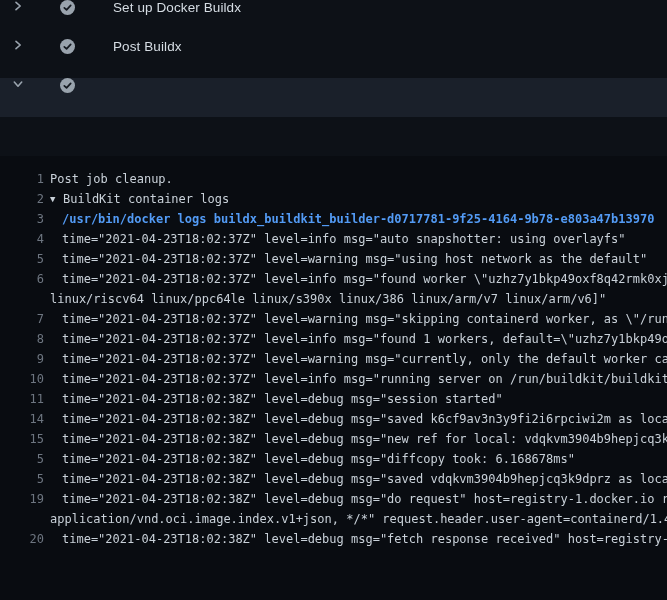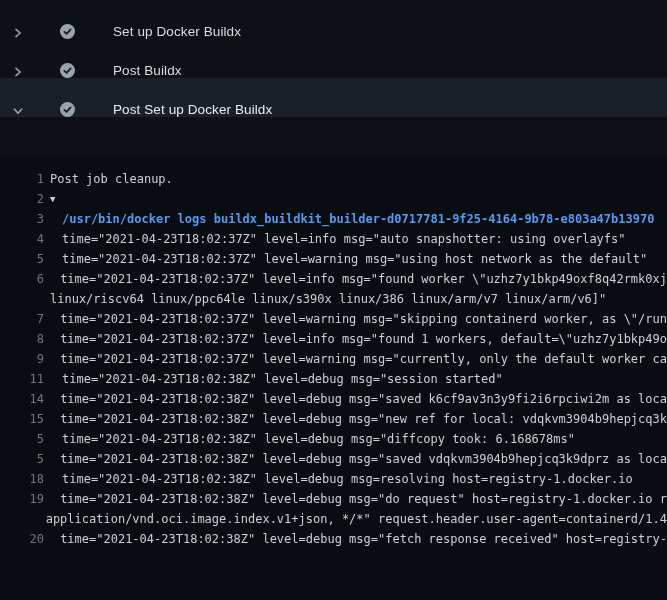--- a/index.html
+++ b/index.html
@@ -6,21 +6,21 @@
   body{
     width:667px;height:600px;overflow:hidden;
     background:#0d1117;
     font-family:"Liberation Sans",sans-serif;
   }
   .app{width:667px;height:600px;display:flex;flex-direction:column;}
 
   
   .steps{flex:0 0 156px;background:#0d1117;}
   .step{
-    display:flex;align-items:flex-end;height:39px;cursor:pointer;
+    display:flex;align-items:flex-start;height:39px;cursor:pointer;
     background:transparent;
     gap:24px;
   }
   .step.expanded{background:#1a202a;}
   .chev{flex:0 0 16px;margin-left:10px;display:flex;align-items:center;justify-content:center;}
   .chev svg{display:block;transition:transform .1s;}
   .step.expanded .chev svg{transform:rotate(90deg);}
   .check{flex:0 0 16px;margin-left:10px;display:flex;align-items:center;}
   .slabel{margin-left:13px;font-size:13.5px;color:#d6dde4;letter-spacing:.1px;}
   .step.expanded .slabel{color:#e9eef4;}
@@ -30,21 +30,21 @@
     flex:1 1 auto;background:#090c11;overflow:hidden;
     padding-top:13px;
     font-family:"DejaVu Sans Mono","Liberation Mono",monospace;
     font-size:12px;color:#c9d1d9;
   }
   .logline{display:flex;height:20px;line-height:20px;white-space:pre;}
   .lnum{
     flex:0 0 44px;text-align:right;color:#6e7681;cursor:pointer;
     user-select:none;
   }
-  .ltext{padding-left:6px;white-space:pre;overflow:hidden;display:flex;align-items:center;justify-content:flex-end;}
+  .ltext{padding-left:6px;white-space:pre;overflow:hidden;display:flex;align-items:center;}
   .ltext .tg{font-size:9px;width:13px;flex:0 0 13px;color:#c9d1d9;cursor:pointer;}
   .ltext .tg:empty{display:none;}
   .ltext .tx{white-space:pre;}
   .logline.cmd .tx{color:#539bf5;}
 </style>
 </head>
 <body>
 
 <div class="app">
   <div class="steps" id="steps">
@@ -81,31 +81,30 @@
       <svg width="12" height="12" viewBox="0 0 12 12">
         <path d="M4 2.3 L8.2 6 L4 9.7" fill="none" stroke="#9aa4ae" stroke-width="1.6" stroke-linecap="round" stroke-linejoin="round"></path>
       </svg>
     </span>
     <span class="check">
       <svg width="15" height="15" viewBox="0 0 16 16">
         <circle cx="8" cy="8" r="8" fill="#99a3ad"></circle>
         <path d="M4.6 8.4 L7 10.6 L11.4 5.7" fill="none" stroke="#151a21" stroke-width="1.8" stroke-linecap="round" stroke-linejoin="round"></path>
       </svg>
     </span>
-    <span class="slabel">Post Set up Docker Buildx</span>
   </div>
     </div>
   <div class="log" id="log">
       <div class="logline">
     <span class="lnum">1</span>
     <span class="ltext" style="padding-left: 6px;"><span class="tx">Post job cleanup.</span></span>
   </div>
       <div class="logline">
     <span class="lnum">2</span>
-    <span class="ltext" style="padding-left: 6px;"><span class="tg">▼</span></span>
+    <span class="ltext" style="padding-left: 6px;"><span class="tg">▼</span><span class="tx">BuildKit container logs</span></span>
   </div>
       <div class="logline cmd">
     <span class="lnum">3</span>
     <span class="ltext" style="padding-left: 18px; font-weight: bold;"><span class="tx">/usr/bin/docker logs buildx_buildkit_builder-d0717781-9f25-4164-9b78-e803a47b13970</span></span>
   </div>
       <div class="logline">
     <span class="lnum">4</span>
     <span class="ltext" style="padding-left: 18px;"><span class="tx">time="2021-04-23T18:02:37Z" level=info msg="auto snapshotter: using overlayfs"</span></span>
   </div>
       <div class="logline">
@@ -126,44 +125,44 @@
   </div>
       <div class="logline">
     <span class="lnum">8</span>
     <span class="ltext" style="padding-left: 18px;"><span class="tx">time="2021-04-23T18:02:37Z" level=info msg="found 1 workers, default=\"uzhz7y1bkp49o</span></span>
   </div>
       <div class="logline">
     <span class="lnum">9</span>
     <span class="ltext" style="padding-left: 18px;"><span class="tx">time="2021-04-23T18:02:37Z" level=warning msg="currently, only the default worker ca</span></span>
   </div>
       <div class="logline">
+    <span class="lnum">10</span>
+    <span class="ltext" style="padding-left: 18px;"><span class="tx">time="2021-04-23T18:02:37Z" level=info msg="running server on /run/buildkit/buildkit</span></span>
+  </div>
+      <div class="logline">
     <span class="lnum">11</span>
     <span class="ltext" style="padding-left: 18px;"><span class="tx">time="2021-04-23T18:02:38Z" level=debug msg="session started"</span></span>
   </div>
       <div class="logline">
     <span class="lnum">14</span>
     <span class="ltext" style="padding-left: 18px;"><span class="tx">time="2021-04-23T18:02:38Z" level=debug msg="saved k6cf9av3n3y9fi2i6rpciwi2m as loca</span></span>
   </div>
       <div class="logline">
     <span class="lnum">15</span>
     <span class="ltext" style="padding-left: 18px;"><span class="tx">time="2021-04-23T18:02:38Z" level=debug msg="new ref for local: vdqkvm3904b9hepjcq3k</span></span>
   </div>
       <div class="logline">
     <span class="lnum">5</span>
     <span class="ltext" style="padding-left: 18px;"><span class="tx">time="2021-04-23T18:02:38Z" level=debug msg="diffcopy took: 6.168678ms"</span></span>
   </div>
       <div class="logline">
     <span class="lnum">5</span>
     <span class="ltext" style="padding-left: 18px;"><span class="tx">time="2021-04-23T18:02:38Z" level=debug msg="saved vdqkvm3904b9hepjcq3k9dprz as loca</span></span>
   </div>
       <div class="logline">
-    <span class="lnum">18</span>
-    <span class="ltext" style="padding-left: 18px;"><span class="tx">time="2021-04-23T18:02:38Z" level=debug msg=resolving host=registry-1.docker.io</span></span>
-  </div>
-      <div class="logline">
     <span class="lnum">19</span>
     <span class="ltext" style="padding-left: 18px;"><span class="tx">time="2021-04-23T18:02:38Z" level=debug msg="do request" host=registry-1.docker.io r</span></span>
   </div>
       <div class="logline">
     <span class="lnum"></span>
     <span class="ltext" style="padding-left: 6px;"><span class="tx">application/vnd.oci.image.index.v1+json, */*" request.header.user-agent=containerd/1.4</span></span>
   </div>
       <div class="logline">
     <span class="lnum">20</span>
     <span class="ltext" style="padding-left: 18px;"><span class="tx">time="2021-04-23T18:02:38Z" level=debug msg="fetch response received" host=registry-</span></span>

